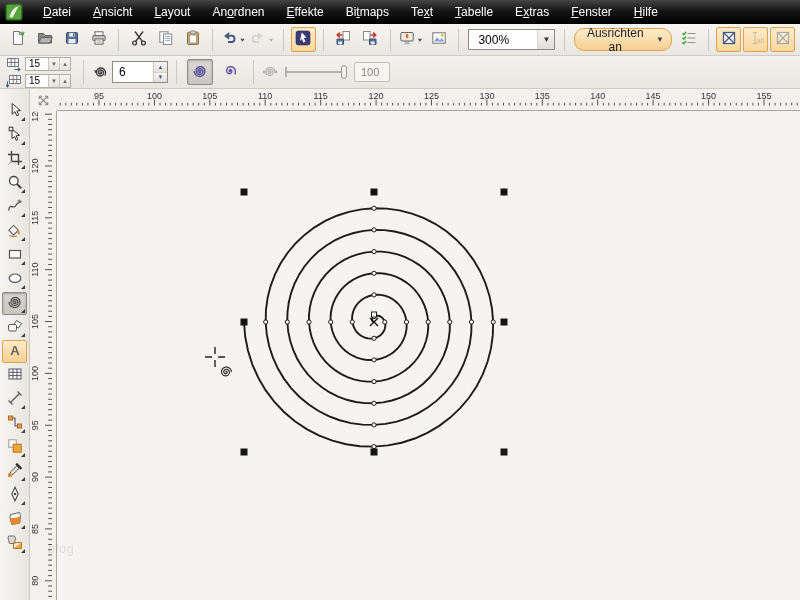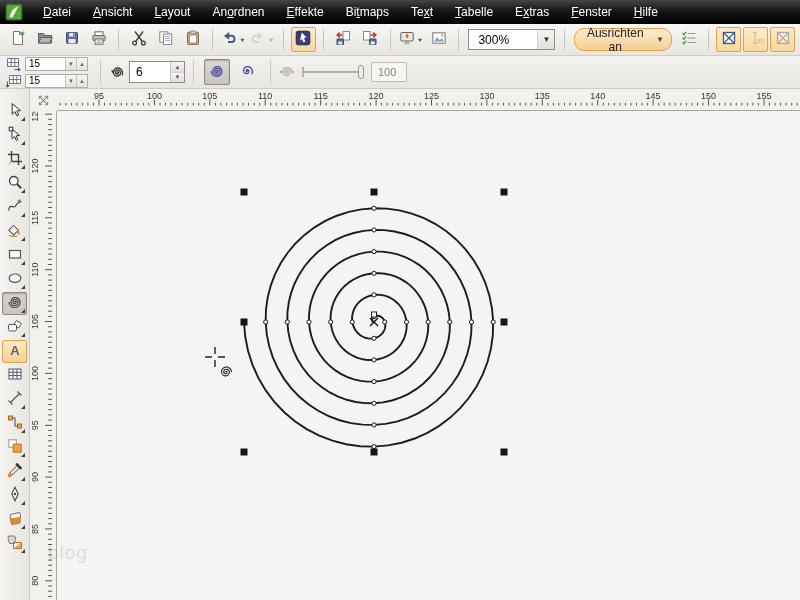--- a/index.html
+++ b/index.html
@@ -23,21 +23,21 @@
   .zoom-combo{display:flex;align-items:center;background:#fff;border:1px solid #8f8b84;height:21px;width:95px;font-size:12px;margin:0 2px}
   .zc-val{padding-left:9px;flex:1}
   .dd-btn{width:17px;height:100%;display:flex;align-items:center;justify-content:center;font-size:8px;color:#333;border-left:1px solid #d8d5cf;background:linear-gradient(#f7f5f2,#e2dfd9)}
   .snap-btn{display:flex;align-items:center;height:23px;padding:8px 7px;background:linear-gradient(#fdeccb,#f6d093);border:1px solid #e2a24b;border-radius:10px;font-size:12px;color:#222;gap:8px;margin:0 2px}
   .snap-btn .dd{font-size:8px;color:#444}
 
   
   .propbar{height:33px;background:linear-gradient(#f4f2ef,#e9e6e1);border-bottom:1px solid #cfccc6;display:flex;align-items:center;padding:0 6px;font-size:11px}
   .pb-grid{display:flex;flex-direction:column;gap:1px;margin-right:4px}
   .pb-row{display:flex;align-items:center;gap:3px}
-  .mini-spin{display:flex;align-items:center;border:1px solid #b0aca6;background:#fdfdfd;height:14px;width:63px;font-size:10px}
+  .mini-spin{display:flex;align-items:center;border:1px solid #b0aca6;background:#fdfdfd;height:14px;width:46px;font-size:10px}
   .mini-val{flex:1;padding-left:3px}
   .mini-btn{width:11px;height:12px;font-size:6px;color:#666;display:flex;align-items:center;justify-content:center;border-left:1px solid #c8c4be;background:linear-gradient(#f7f5f2,#e6e3dd)}
   .pb-sep{width:1px;height:24px;background:#ccc8c2;margin:0 8px;flex:none}
   .pb-ico{display:flex;align-items:center;justify-content:center}
   .spin-field{display:flex;border:1px solid #8f8b84;background:#fff;height:22px;width:56px;font-size:12px;margin-left:4px}
   .spin-val{flex:1;display:flex;align-items:center;padding-left:6px}
   .spin-col{width:14px;display:flex;flex-direction:column;border-left:1px solid #c8c4be}
   .sb{flex:1;font-size:6px;color:#44597f;display:flex;align-items:center;justify-content:center;background:linear-gradient(#f7f5f2,#e2dfd9)}
   .sb.up{border-bottom:1px solid #d5d2cc}
   .pb-btn{width:26px;height:26px;border:1px solid transparent;border-radius:2px;background:transparent;display:flex;align-items:center;justify-content:center;margin:0 2px}
@@ -54,21 +54,21 @@
   .toolbox{position:absolute;left:0;top:0;width:30px;height:100%;border-right:1px solid #ccc9c3;background:linear-gradient(90deg,#f6f4f1,#e9e6e1);display:flex;flex-direction:column;align-items:center;padding-top:11px;gap:1px;z-index:3}
   .tool{width:25px;height:23px;flex:none;position:relative;display:flex;align-items:center;justify-content:center;border:1px solid transparent;border-radius:2px}
   .tool.selected{background:linear-gradient(#d8d5d0,#c9c5bf);border-color:#8f8b84;box-shadow:inset 0 1px 2px rgba(0,0,0,.25)}
   .tool.highlighted{background:linear-gradient(#fdeccb,#f6d093);border-color:#e2a24b}
   .tool .fly{position:absolute;right:1px;bottom:1px;width:0;height:0;border-left:4px solid transparent;border-bottom:4px solid #3c3c3c}
   .ruler-corner{position:absolute;left:30px;top:0;width:27px;height:22px;background:#f3f1ee;z-index:2}
   .hruler{position:absolute;left:57px;top:0;width:743px;height:22px;background:#f3f1ee;border-bottom:1px solid #aaa7a1}
   .vruler{position:absolute;left:30px;top:22px;width:27px;height:489px;background:#f3f1ee;border-right:1px solid #aaa7a1}
   .vruler svg{position:absolute;right:0;top:0}
   .canvas{position:absolute;left:57px;top:22px;width:743px;height:489px;background:#f5f4f2}
-  .watermark{position:absolute;left:48px;top:453px;font-size:19px;color:rgba(100,100,100,.16);z-index:4;letter-spacing:1px}
+  .watermark{position:absolute;left:48px;top:453px;font-size:12px;color:rgba(100,100,100,.16);z-index:4;letter-spacing:1px}
   text{font-family:"Liberation Sans",sans-serif}
 </style>
 </head>
 <body>
 
 <div class="menubar" id="menubar">
   <span class="app-icon">
     <svg viewBox="0 0 16 16" width="18" height="18">
         <rect x="1" y="1" width="14" height="14" rx="2" fill="#57a33e" stroke="#2e6b22"></rect>
         <path d="M4 12.5 Q6 4 12.2 2.8 Q9.2 8 6.6 13 Z" fill="#eaf5e4"></path>

